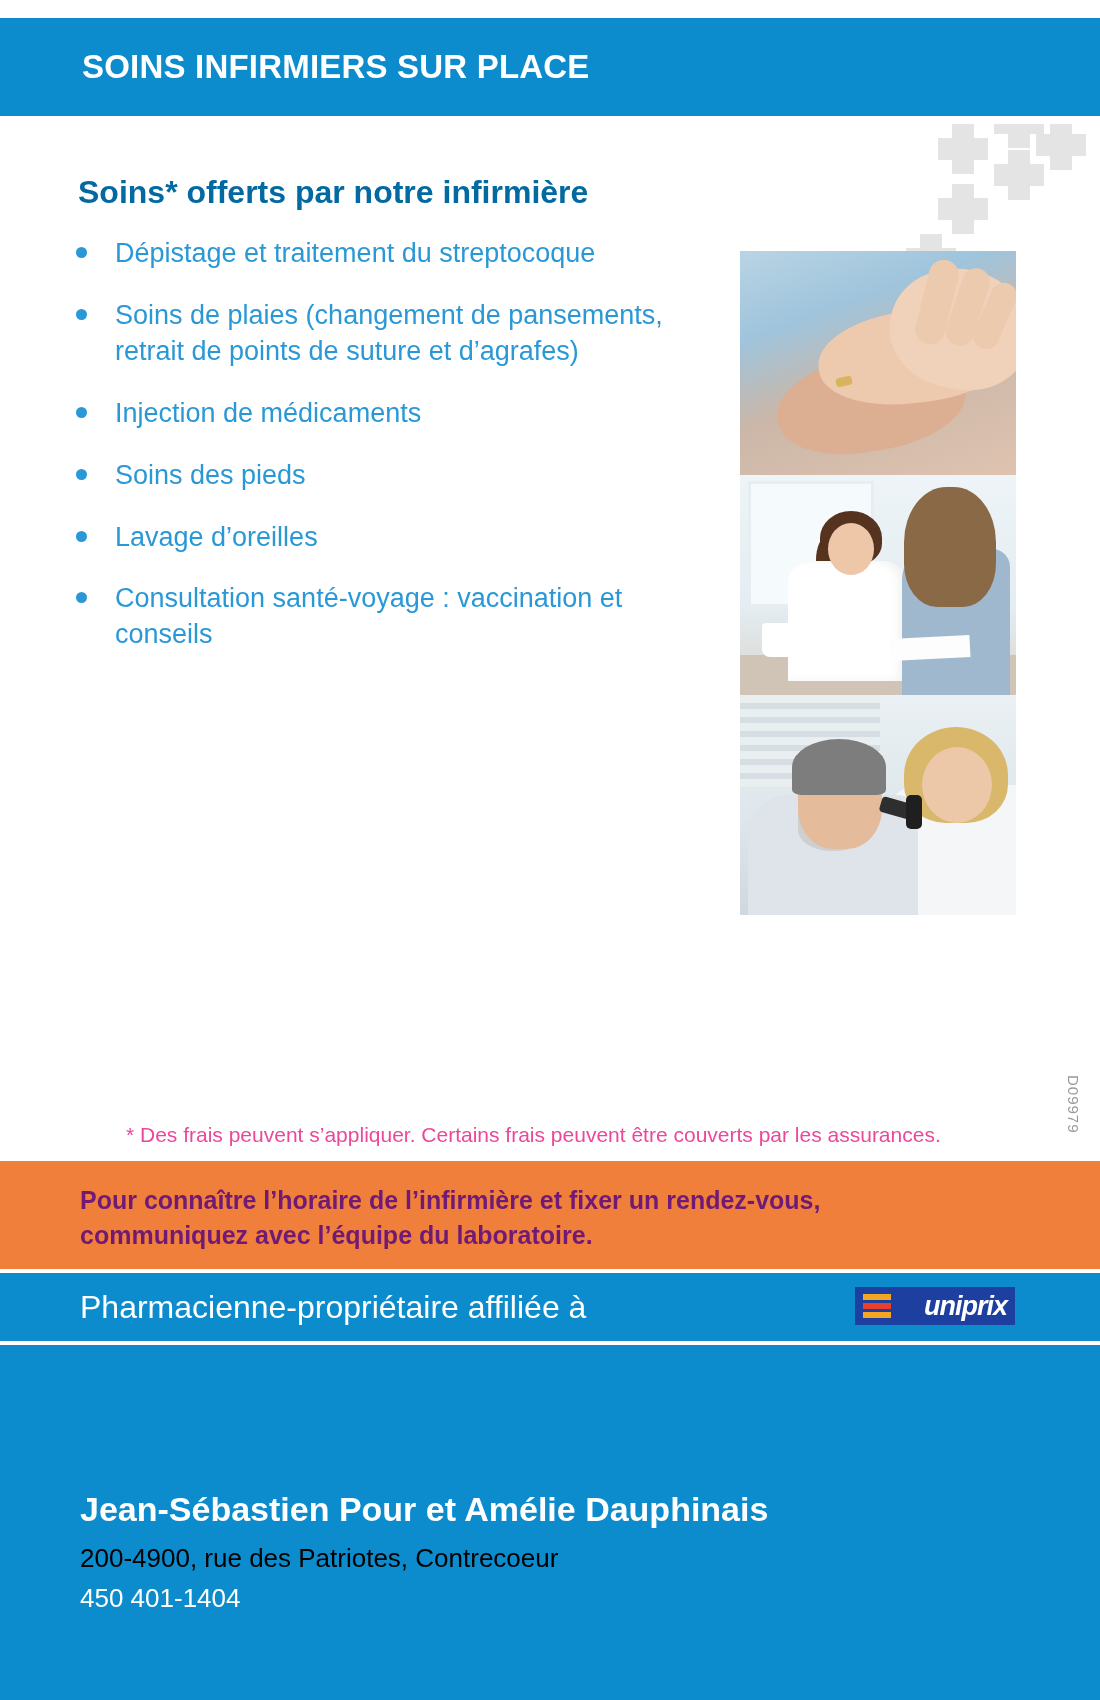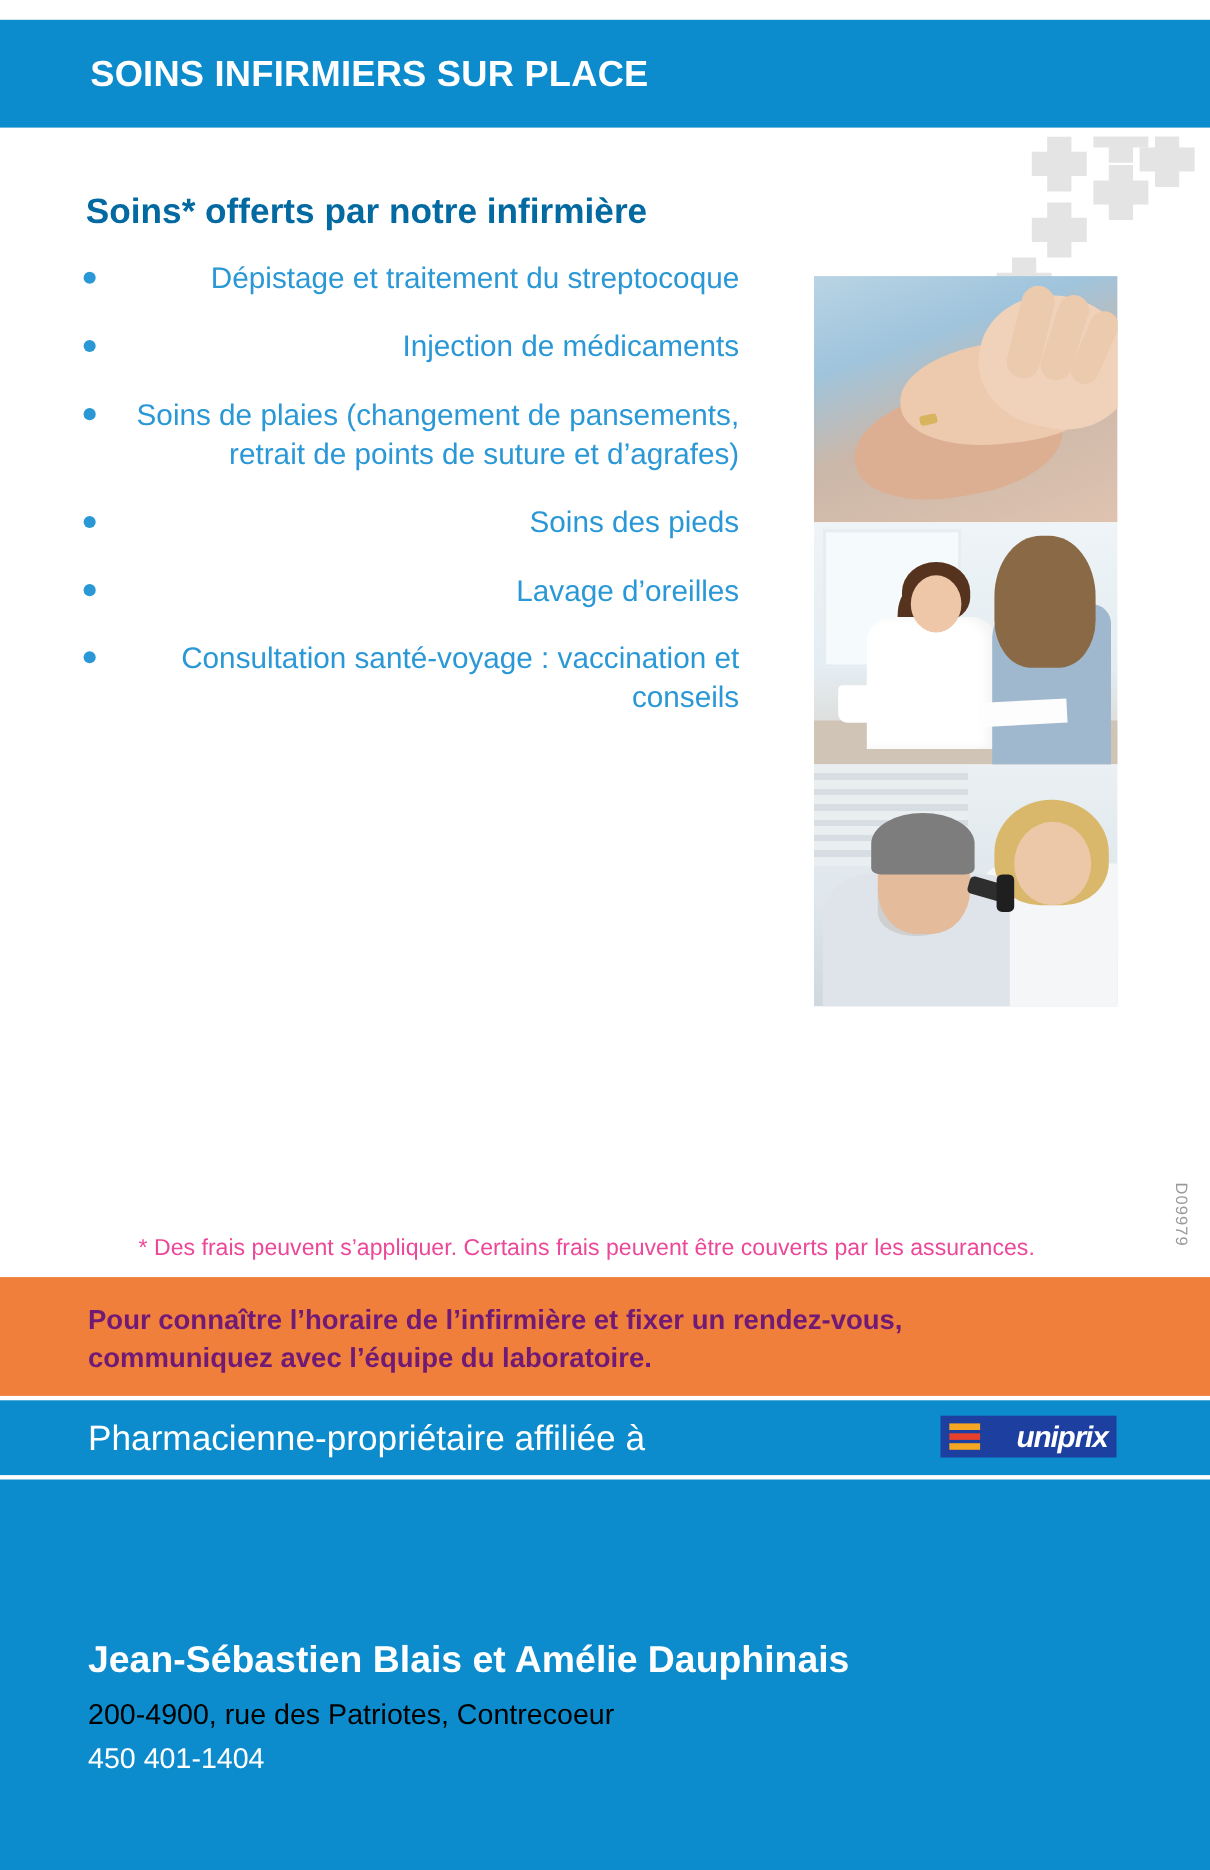--- a/index.html
+++ b/index.html
@@ -70,21 +70,20 @@
     font-family: "Liberation Sans", sans-serif;
   }
   .bullet-list {
     position: absolute;
     left: 72px;
     top: 120px;
     width: 600px;
     margin: 0;
     padding: 0;
     list-style: none;
-    text-align: right;
   }
   .bullet-item {
     position: relative;
     padding-left: 43px;
     margin-bottom: 26px;
     font-size: 27px;
     line-height: 1.33;
     color: #2a98d6;
     font-family: "Liberation Sans", sans-serif;
   }
@@ -328,25 +327,25 @@
 
     <div class="subtitle">Soins* offerts par notre infirmière</div>
 
     <ul class="bullet-list">
       <li class="bullet-item">
         <span class="dot"></span>
         <span>Dépistage et traitement du streptocoque</span>
       </li>
       <li class="bullet-item">
         <span class="dot"></span>
+        <span>Soins de plaies (changement de pansements, retrait de points de suture et d’agrafes)</span>
+      </li>
+      <li class="bullet-item">
+        <span class="dot"></span>
         <span>Injection de médicaments</span>
-      </li>
-      <li class="bullet-item">
-        <span class="dot"></span>
-        <span>Soins de plaies (changement de pansements, retrait de points de suture et d’agrafes)</span>
       </li>
       <li class="bullet-item">
         <span class="dot"></span>
         <span>Soins des pieds</span>
       </li>
       <li class="bullet-item">
         <span class="dot"></span>
         <span>Lavage d’oreilles</span>
       </li>
       <li class="bullet-item">
@@ -416,18 +415,18 @@
       <div class="uniprix-bars">
         <i></i>
           <i></i>
           <i></i>
       </div>
       <div class="uniprix-word">uniprix</div>
     </div>
   </div>
 
   <div class="bottom-band">
-    <div class="pharmacist-name">Jean-Sébastien Blais et Amélie Dauphinais</div>
+    <div class="pharmacist-name">Jean-Sébastien Pour et Amélie Dauphinais</div>
     <div class="address">200-4900, rue des Patriotes, Contrecoeur</div>
     <div class="phone">450 401-1404</div>
   </div>
 
 </div>
 
 </body></html>

